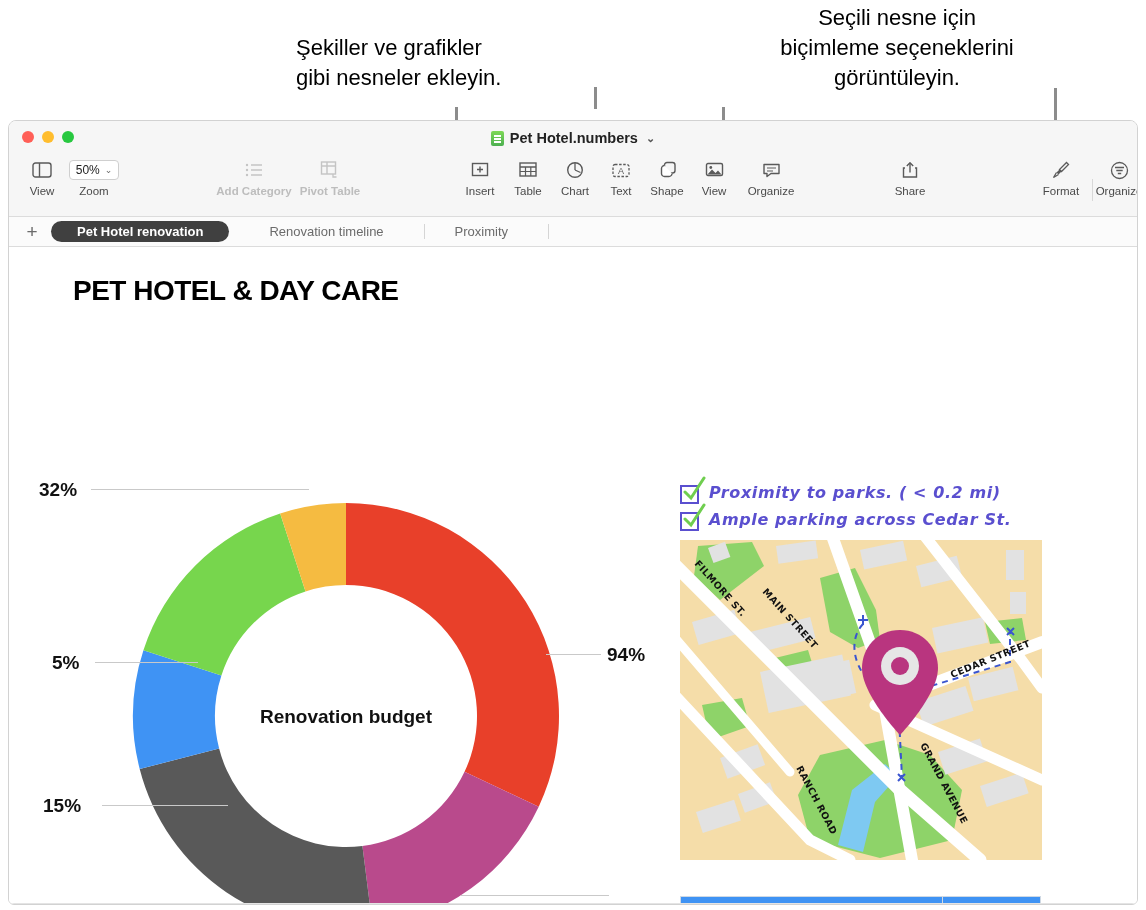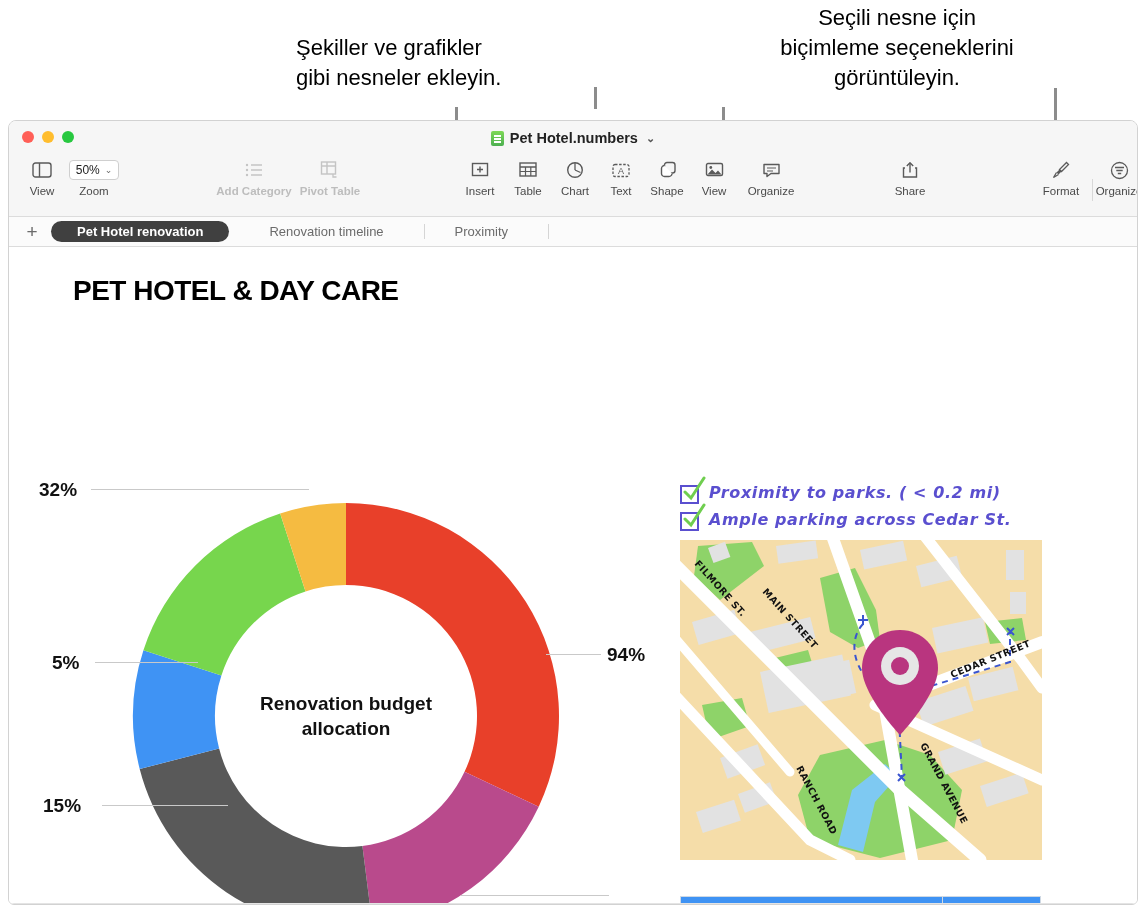--- a/index.html
+++ b/index.html
@@ -388,21 +388,20 @@
       <svg id="donut-svg" width="450" height="434" viewBox="0 0 450 434">
           <path d="M 225 4 A 213 213 0 0 1 417.7281621752621 307.6909891033605 L 343.53234387304855 272.77708719502454 A 131 131 0 0 0 225 86 Z" fill="#e8402a"></path>
           <path d="M 417.7281621752621 307.6909891033605 A 213 213 0 0 1 251.69597874919677 428.3204313799838 L 241.41865359692383 346.9670258721966 A 131 131 0 0 0 343.53234387304855 272.77708719502454 Z" fill="#b94a8c"></path>
           <path d="M 251.69597874919677 428.3204313799838 A 213 213 0 0 1 18.691786679601563 269.97094596611396 L 98.11560589214932 249.5783752185959 A 131 131 0 0 0 241.41865359692383 346.9670258721966 Z" fill="#595959"></path>
           <path d="M 18.691786679601563 269.97094596611396 A 213 213 0 0 1 22.424962029132303 151.17938019813613 L 100.41159636533489 176.51877373688185 A 131 131 0 0 0 98.11560589214932 249.5783752185959 Z" fill="#3f93f4"></path>
           <path d="M 22.424962029132303 151.17938019813613 A 213 213 0 0 1 159.1793801981362 14.424962029132303 L 184.51877373688188 92.41159636533489 A 131 131 0 0 0 100.41159636533489 176.51877373688185 Z" fill="#77d64d"></path>
           <path d="M 159.1793801981362 14.424962029132303 A 213 213 0 0 1 224.99999999999997 4 L 224.99999999999997 86 A 131 131 0 0 0 184.51877373688188 92.41159636533489 Z" fill="#f5bb41"></path>
         </svg>
       <div class="donut-center">
         <div>Renovation budget</div>
-        <div>allocation</div>
       </div>
     </div>
 
     <div class="pct" style="left:30px; top:232px;">32%</div>
     <div class="leader" style="left:82px; top:242px; width:218px;"></div>
 
     <div class="pct" style="left:43px; top:405px;">5%</div>
     <div class="leader" style="left:86px; top:415px; width:103px;"></div>
 
     <div class="pct" style="left:34px; top:548px;">15%</div>

